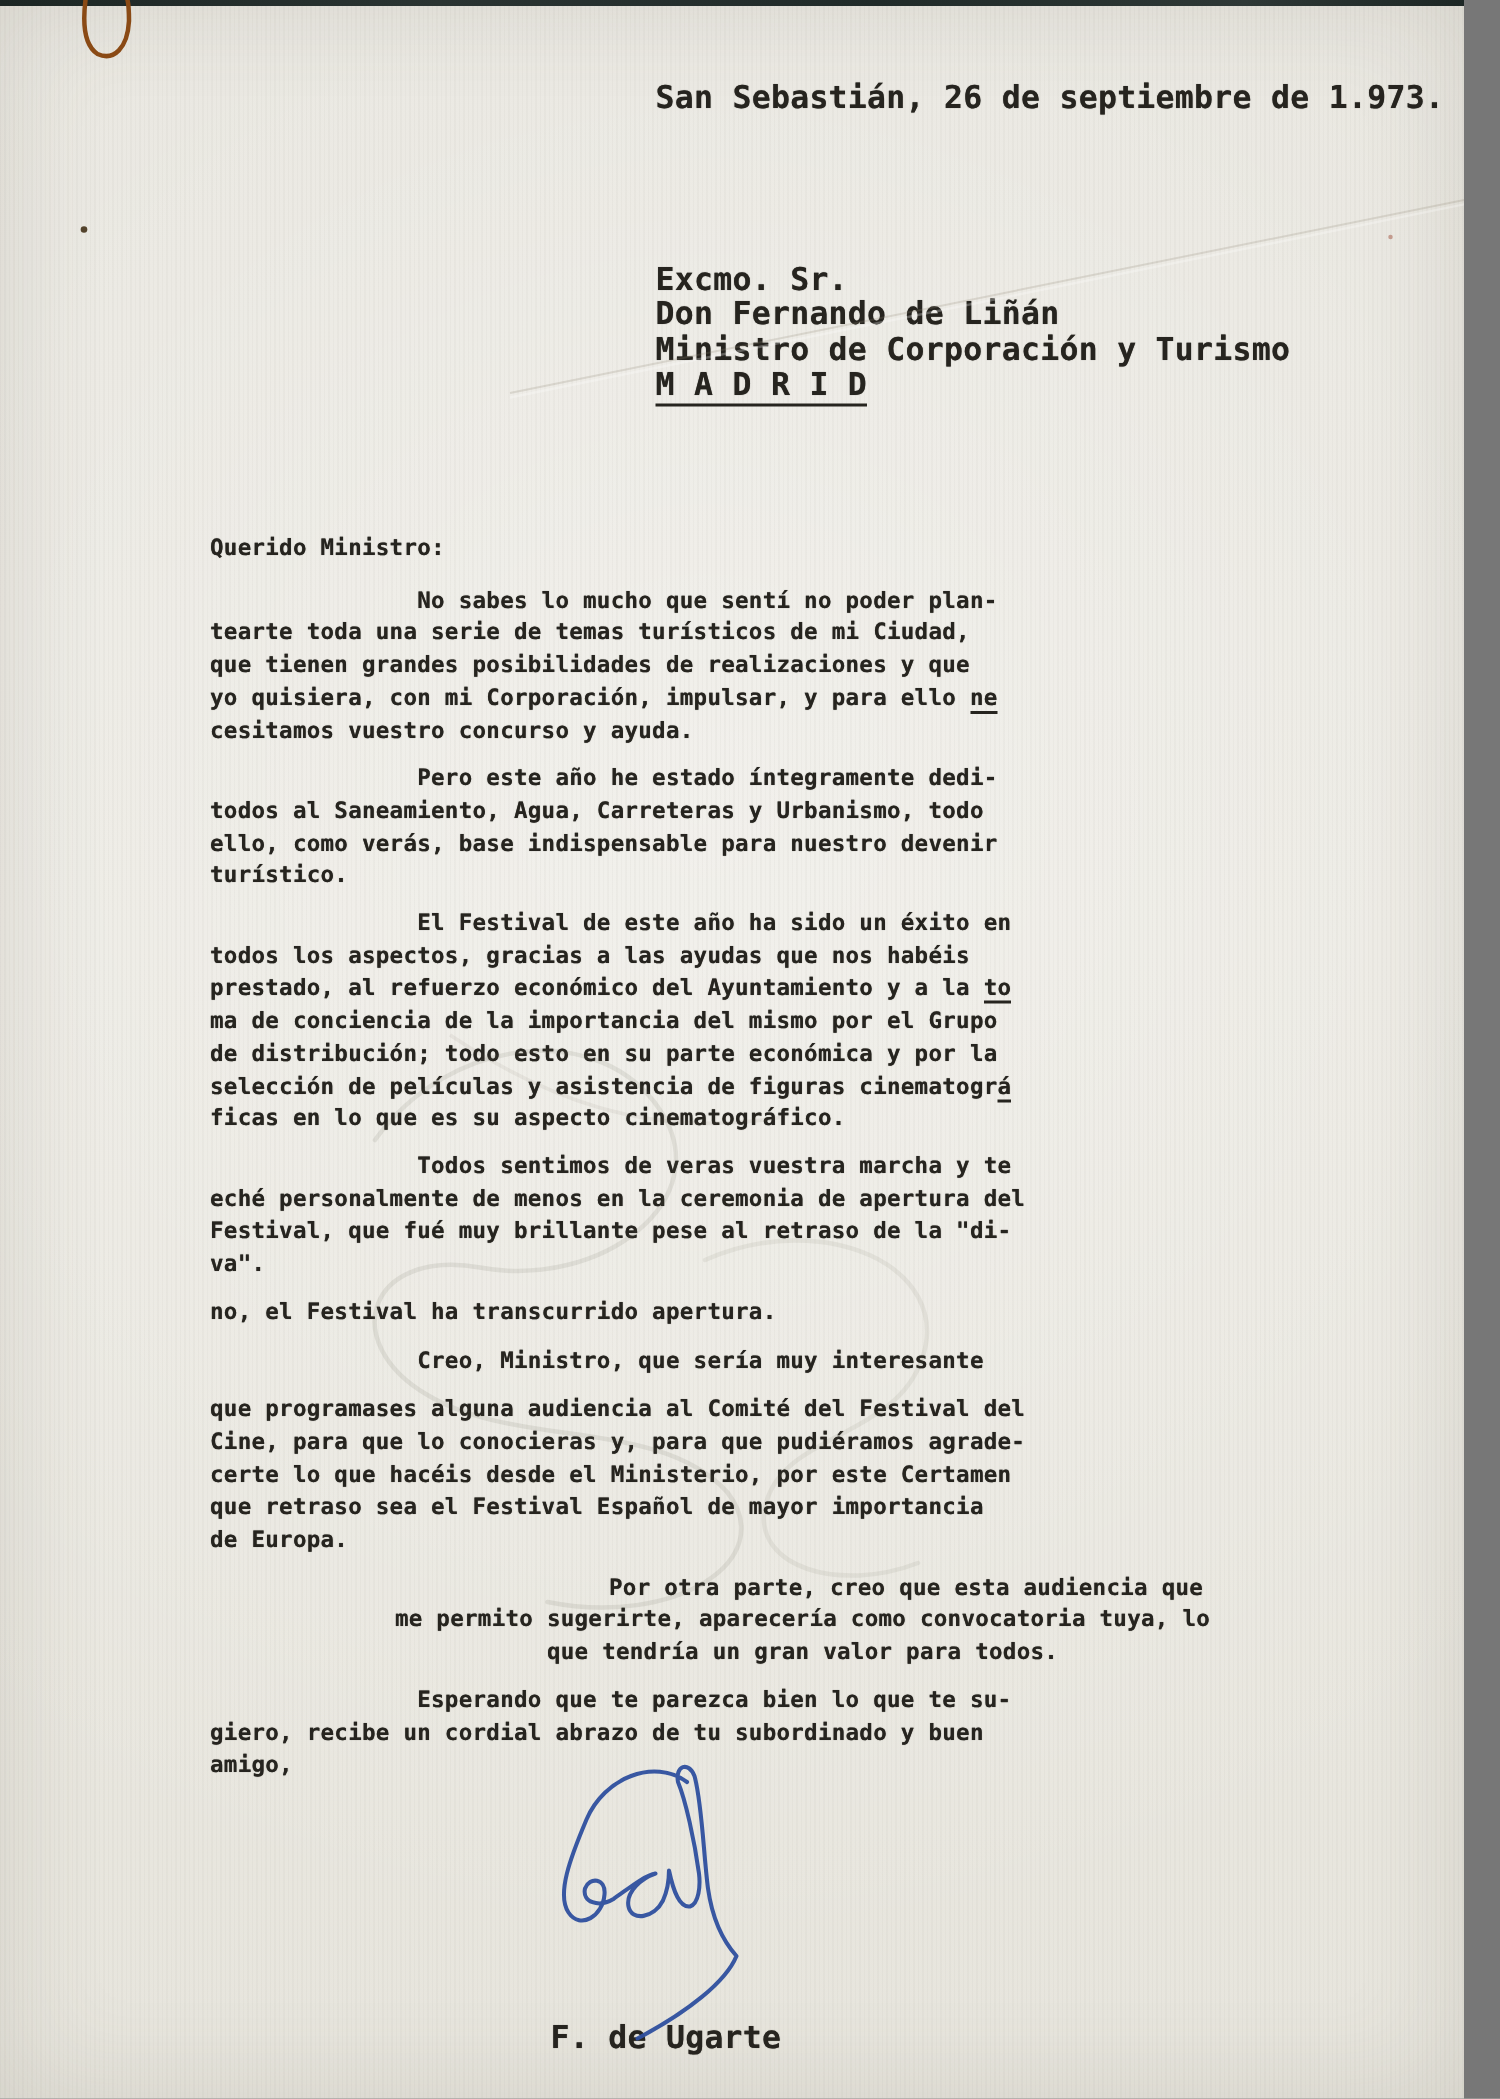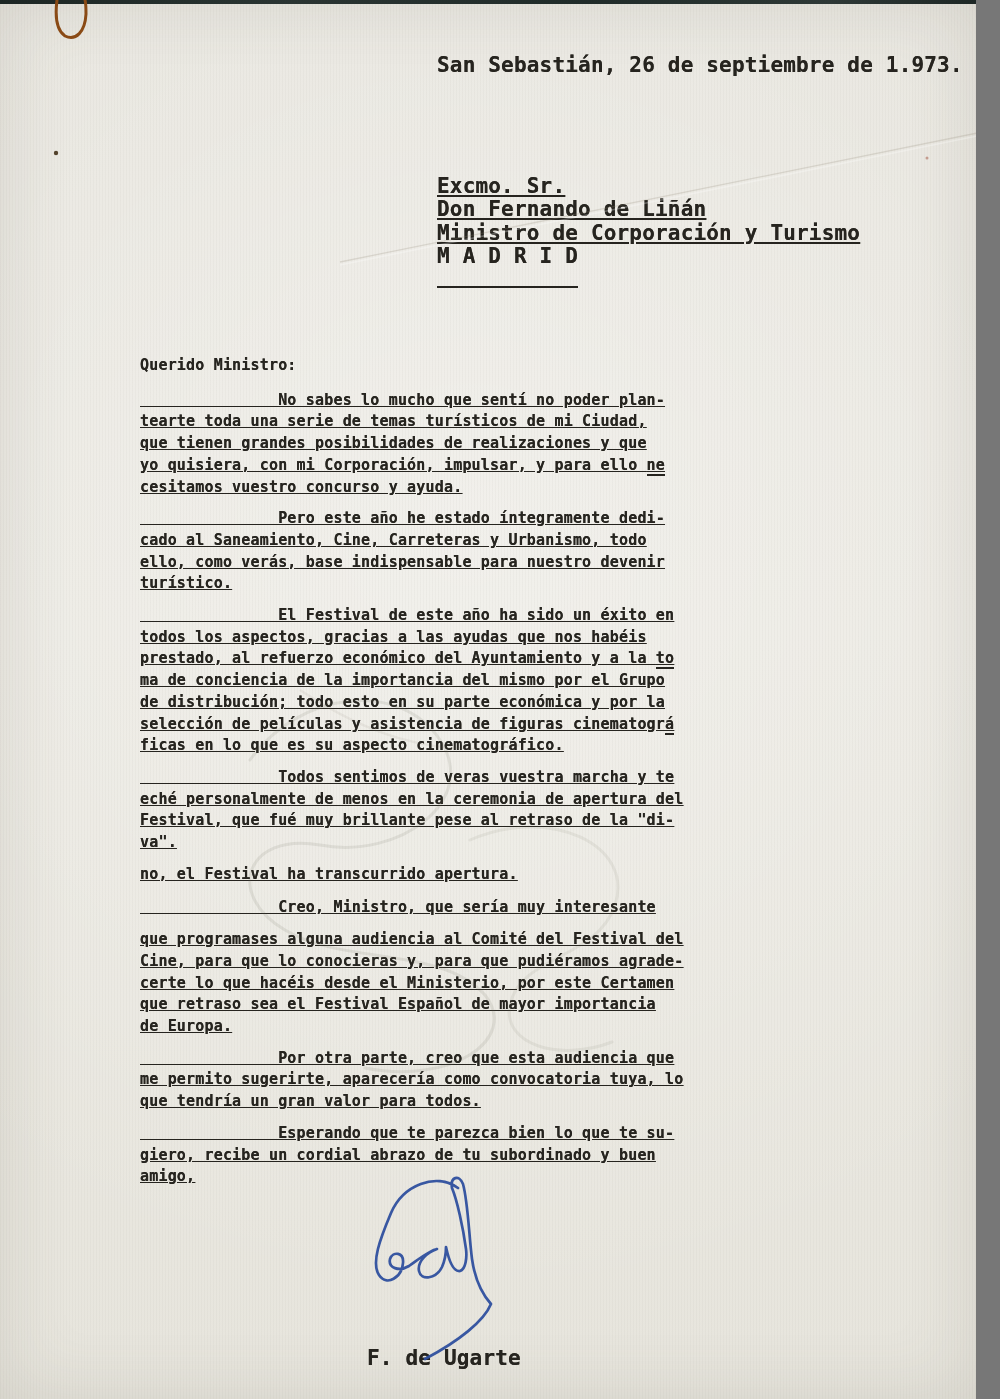--- a/index.html
+++ b/index.html
@@ -17,27 +17,27 @@
     font-weight:700;
     color:#26241f;
     -webkit-font-smoothing:antialiased;
   }
   .scan-edge{position:absolute;top:0;left:0;right:0;height:4px;
     background:linear-gradient(90deg,#1c2624 0%,#2a3432 30%,#202b29 60%,#2e3836 85%,#1d2725 100%);}
   .typed{letter-spacing:0.18px;text-shadow:0 0 0.5px rgba(30,28,22,0.75);}
   .date{position:absolute;left:437px;top:54px;font-size:21px;line-height:22px;white-space:pre;}
   .recipient{position:absolute;left:437px;top:175px;font-size:21px;line-height:23.3px;}
   .recipient .line{white-space:pre;}
-  .city{display:inline-block;border-bottom:2.4px solid #26241f;padding-bottom:18px;}
+  .city{display:inline-block;border-bottom:2.4px solid #26241f;padding-bottom:1px;}
   .body{position:absolute;left:140px;top:355px;width:790px;font-size:15px;line-height:21.7px;}
   .salutation{margin:0 0 13px 0;white-space:pre;}
   .para{margin:0 0 10px 0;}
   .para[data-idx="5"]{margin-top:12px;}
-  .para[data-idx="7"]{margin-top:8px;}
-  .line{white-space:pre;text-decoration:underline;}
+  .para[data-idx="7"]{margin-top:8px;text-align:center;}
+  .line{white-space:pre;}
   .hyph{border-bottom:2.2px solid #26241f;margin-top:26px;}
   .closing-name{position:absolute;left:367px;top:1347px;font-size:21px;line-height:22px;white-space:pre;}
   .overlay{position:absolute;left:0;top:0;width:1000px;height:1399px;pointer-events:none;}
 </style>
 </head>
 <body>
 
 <div class="sheet">
 
   <div class="scan-edge"></div>
@@ -56,21 +56,21 @@
     <div id="paras">
         <div class="para" data-idx="0">
           <div class="line">               No sabes lo mucho que sentí no poder plan-</div>
           <div class="line">tearte toda una serie de temas turísticos de mi Ciudad,</div>
           <div class="line">que tienen grandes posibilidades de realizaciones y que</div>
           <div class="line">yo quisiera, con mi Corporación, impulsar, y para ello <span class="hyph">ne</span></div>
           <div class="line">cesitamos vuestro concurso y ayuda.</div>
         </div>
         <div class="para" data-idx="1">
           <div class="line">               Pero este año he estado íntegramente dedi-</div>
-          <div class="line">cado al Saneamiento, Cine, Carreteras y Urbanismo, todo</div>
+          <div class="line">todos al Saneamiento, Agua, Carreteras y Urbanismo, todo</div>
           <div class="line">ello, como verás, base indispensable para nuestro devenir</div>
           <div class="line">turístico.</div>
         </div>
         <div class="para" data-idx="2">
           <div class="line">               El Festival de este año ha sido un éxito en</div>
           <div class="line">todos los aspectos, gracias a las ayudas que nos habéis</div>
           <div class="line">prestado, al refuerzo económico del Ayuntamiento y a la <span class="hyph">to</span></div>
           <div class="line">ma de conciencia de la importancia del mismo por el Grupo</div>
           <div class="line">de distribución; todo esto en su parte económica y por la</div>
           <div class="line">selección de películas y asistencia de figuras cinematogr<span class="hyph">á</span></div>

